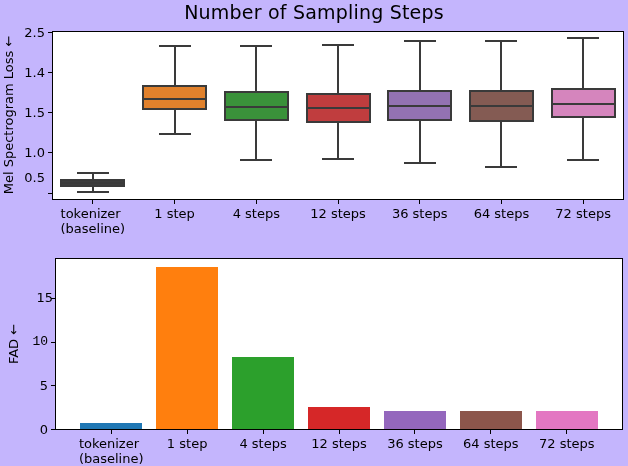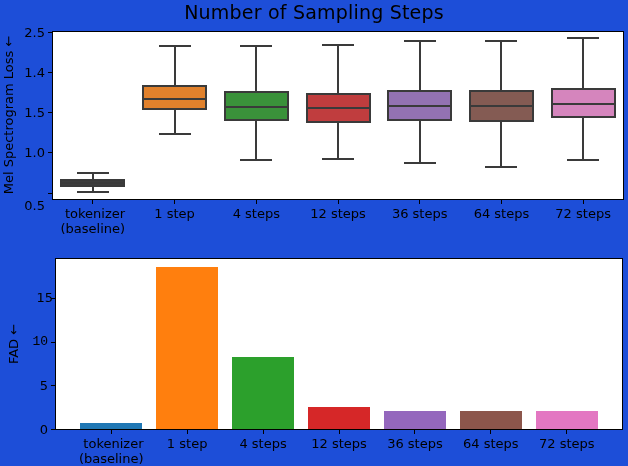--- a/index.html
+++ b/index.html
@@ -1,48 +1,48 @@
 <!DOCTYPE html>
 <html><head>
 <meta charset="utf-8">
 <style>
   html,body{margin:0;padding:0;background:#fff;}
   #figure{
-    position:relative;width:628px;height:466px;background:#1d4ed8;
+    position:relative;width:628px;height:466px;background:#c4b5fd;
     font-family:"DejaVu Sans",sans-serif;color:#000;overflow:hidden;
   }
   .fig-title{
     position:absolute;top:1px;left:0;right:0;text-align:center;
     font-size:19px;letter-spacing:.2px;
   }
   .axes{position:absolute;border:1px solid #000;box-sizing:border-box;background:#fff;}
   .ylabel{
     position:absolute;font-size:13px;white-space:nowrap;
     transform:translate(-50%,-50%) rotate(-90deg);
   }
   .ytick-label{position:absolute;font-size:13px;text-align:right;width:34px;line-height:14px;}
-  .xtick-label{position:absolute;font-size:13px;text-align:right;transform:translateX(-50%);line-height:15px;white-space:nowrap;}
+  .xtick-label{position:absolute;font-size:13px;text-align:left;transform:translateX(-50%);line-height:15px;white-space:nowrap;}
   .tick{position:absolute;background:#000;}
   .whisker,.cap,.median{position:absolute;}
   .box{position:absolute;box-sizing:border-box;}
   .bar{position:absolute;}
 </style>
 </head>
 <body>
 
 <div id="figure">
   <div class="fig-title">Number of Sampling Steps</div>
 
   <div class="axes" id="axes0" style="left:52px;top:31px;width:572px;height:169px;"></div>
   <div class="axes" id="axes1" style="left:55px;top:258px;width:568px;height:172px;"></div>
 
   <div class="ylabel" style="left:8px;top:115px;">Mel Spectrogram Loss ←</div>
   <div class="ylabel" style="left:13px;top:344px;">FAD ←</div>
 <div class="tick" style="left: 48px; top: 192.581px; width: 4px; height: 1px;"></div>
-    <div class="ytick-label" style="left: 11px; top: 199px;">0.5</div>
+    <div class="ytick-label" style="left: 11px; top: 171px;">0.5</div>
     <div class="tick" style="left: 48px; top: 152.462px; width: 4px; height: 1px;"></div>
     <div class="ytick-label" style="left: 11px; top: 145.962px;">1.0</div>
     <div class="tick" style="left: 48px; top: 112.343px; width: 4px; height: 1px;"></div>
     <div class="ytick-label" style="left: 11px; top: 105.843px;">1.5</div>
     <div class="tick" style="left: 48px; top: 72.2238px; width: 4px; height: 1px;"></div>
     <div class="ytick-label" style="left: 11px; top: 65.7238px;">1.4</div>
     <div class="tick" style="left: 48px; top: 32.1048px; width: 4px; height: 1px;"></div>
     <div class="ytick-label" style="left: 11px; top: 25.6048px;">2.5</div>
     <div class="tick" style="left: 92.3571px; top: 199.5px; width: 1px; height: 4px;"></div>
     <div class="xtick-label" style="left: 92.8571px; top: 205.5px;">

